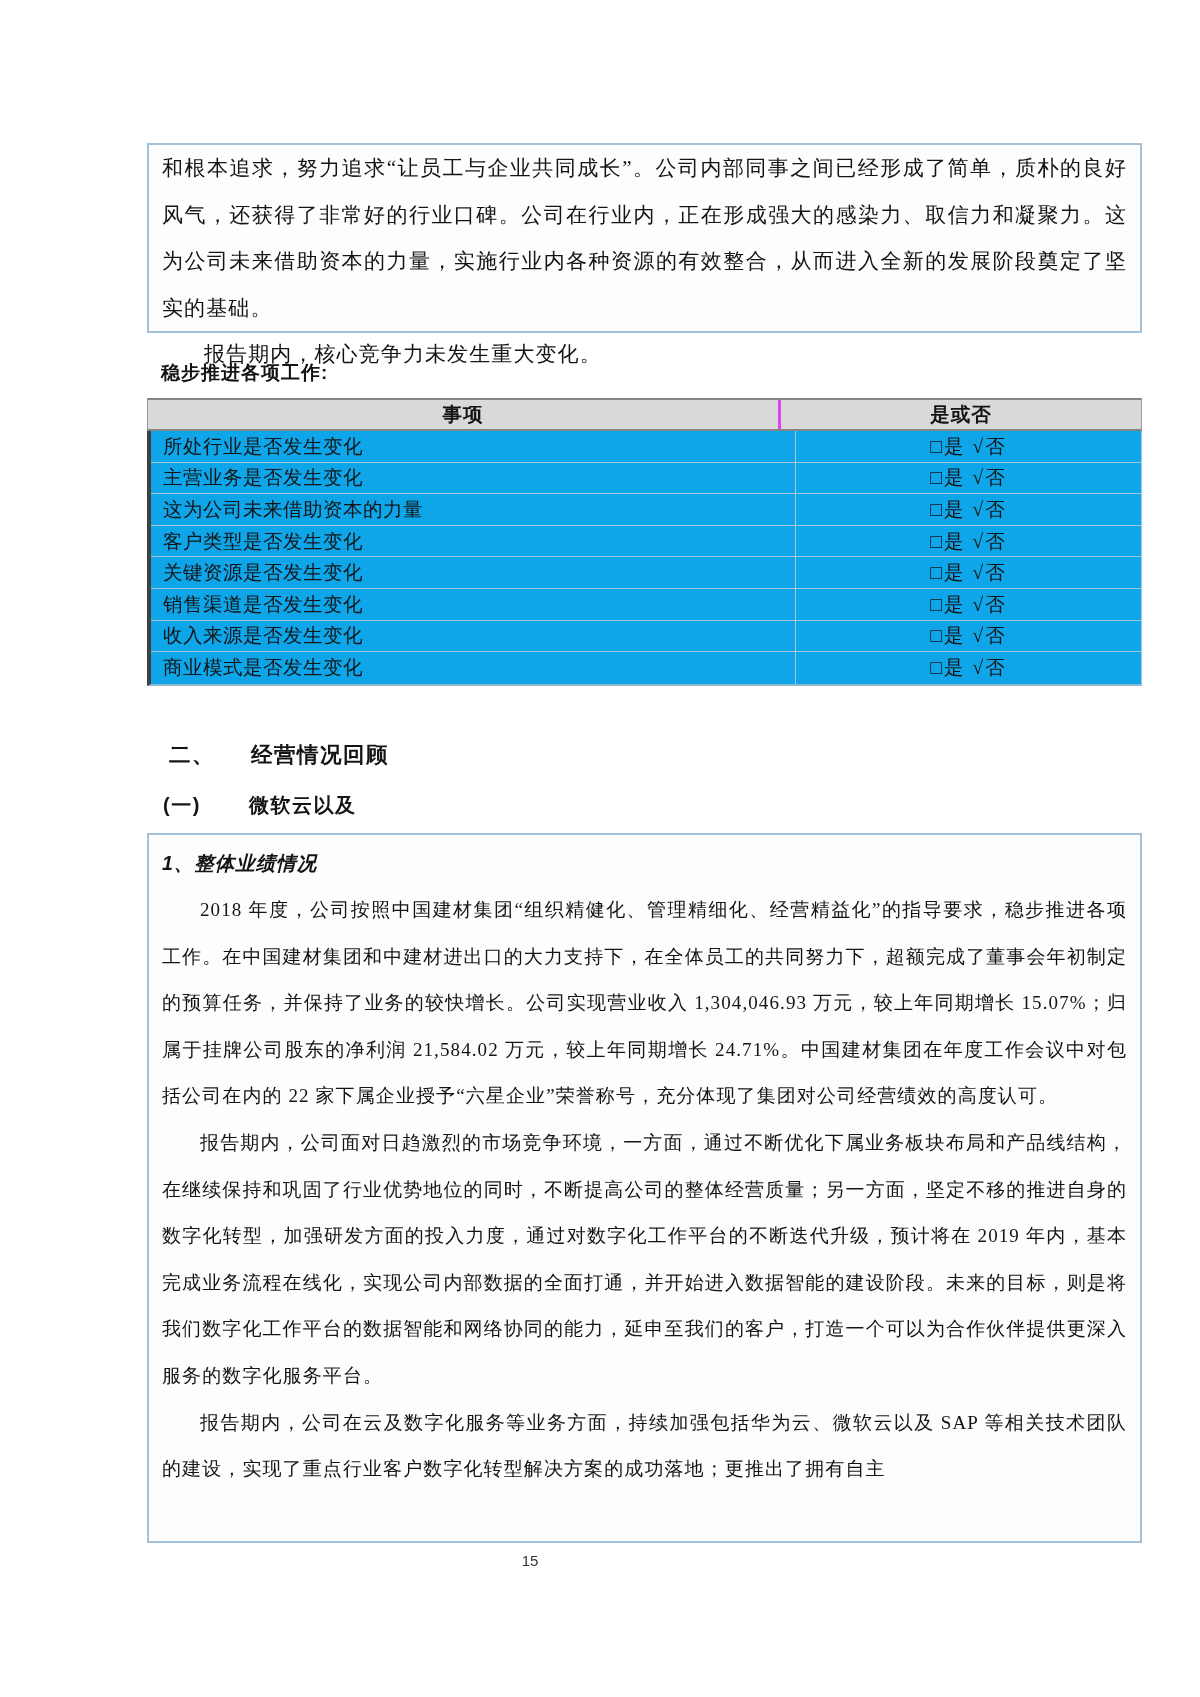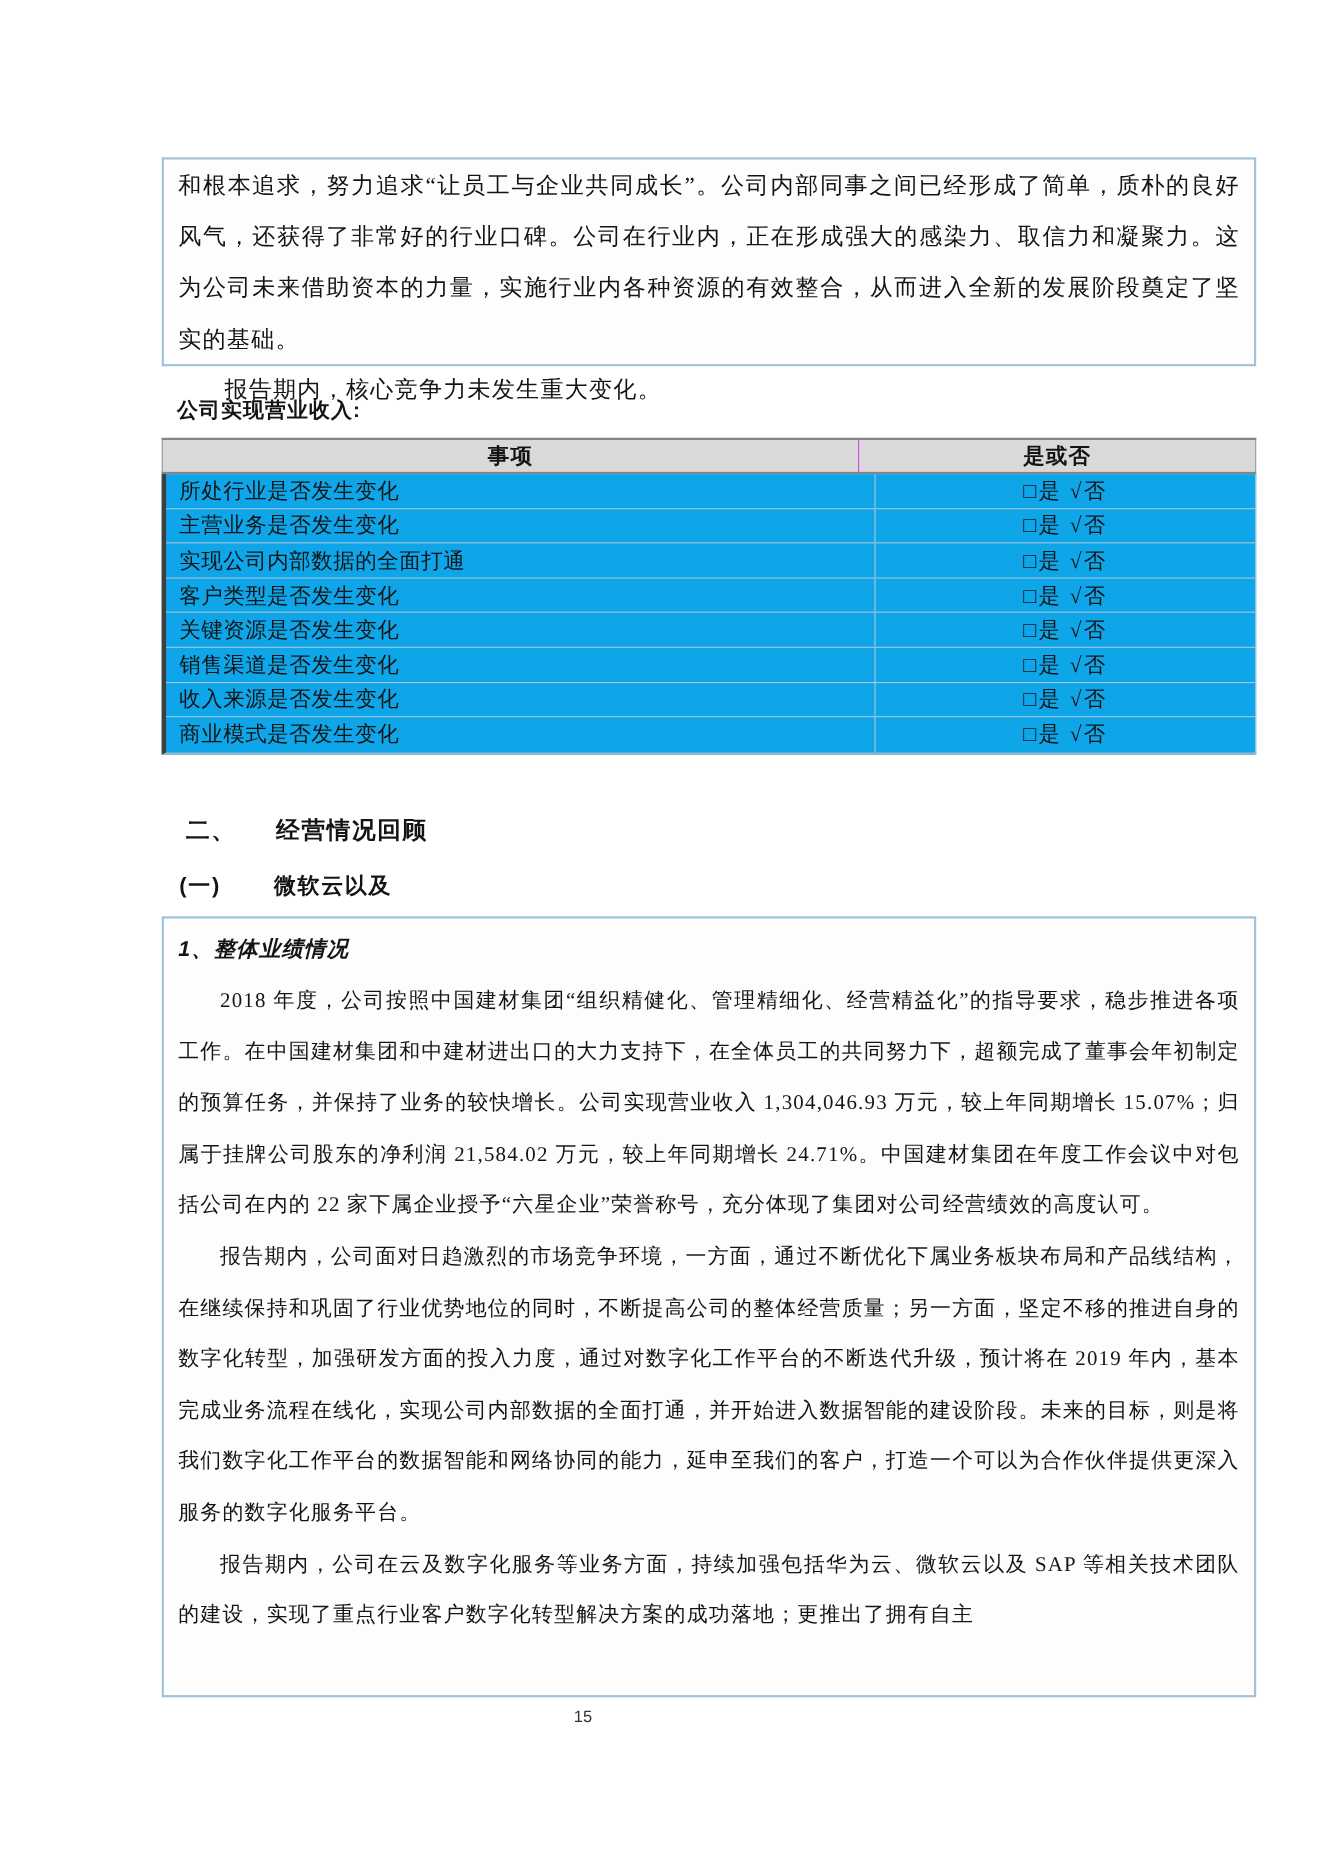--- a/index.html
+++ b/index.html
@@ -46,21 +46,21 @@
     border-top:2px solid #848484;
     border-bottom:2px solid #848484;
     border-left:1px solid #9a9a9a;
     border-right:1px solid #9a9a9a;
     box-sizing:border-box;
   }
   .th{
     display:flex;align-items:center;justify-content:center;
     font-weight:bold;font-size:19.5px;letter-spacing:1px;
   }
-  .th-item{width:633px;border-right:1px solid #d946ef;box-sizing:border-box;text-align:right;}
+  .th-item{width:633px;border-right:3px solid #d946ef;box-sizing:border-box;text-align:right;}
   .th-ans{flex:1;}
   .tbody{
     border-left:4px solid #404040;
     border-right:1px solid #a6c6dc;
     border-bottom:2px solid #8fb6d2;
     box-sizing:border-box;
     background:#0ea5e9;
   }
   .tr{display:flex;height:31.6px;border-bottom:1px solid #a6c6dc;box-sizing:border-box;}
   .tr:last-child{border-bottom:none;}
@@ -123,38 +123,38 @@
   }
 </style>
 </head>
 <body>
 
 <section class="abs intro-box">
   <p>和根本追求，努力追求“让员工与企业共同成长”。公司内部同事之间已经形成了简单，质朴的良好风气，还获得了非常好的行业口碑。公司在行业内，正在形成强大的感染力、取信力和凝聚力。这为公司未来借助资本的力量，实施行业内各种资源的有效整合，从而进入全新的发展阶段奠定了坚实的基础。</p>
   <p class="indent">报告期内，核心竞争力未发生重大变化。</p>
 </section>
 
-<div class="abs changes-title">公司实现营业收入:</div>
+<div class="abs changes-title">稳步推进各项工作:</div>
 
 <div class="abs changes-table">
   <div class="thead">
     <div class="th th-item">事项</div>
     <div class="th th-ans">是或否</div>
   </div>
   <div class="tbody">
     <div class="tr">
       <div class="td-item">所处行业是否发生变化</div>
       <div class="td-ans">□是 √否</div>
     </div>
     <div class="tr">
       <div class="td-item">主营业务是否发生变化</div>
       <div class="td-ans">□是 √否</div>
     </div>
     <div class="tr">
-      <div class="td-item">实现公司内部数据的全面打通</div>
+      <div class="td-item">这为公司未来借助资本的力量</div>
       <div class="td-ans">□是 √否</div>
     </div>
     <div class="tr">
       <div class="td-item">客户类型是否发生变化</div>
       <div class="td-ans">□是 √否</div>
     </div>
     <div class="tr">
       <div class="td-item">关键资源是否发生变化</div>
       <div class="td-ans">□是 √否</div>
     </div>

